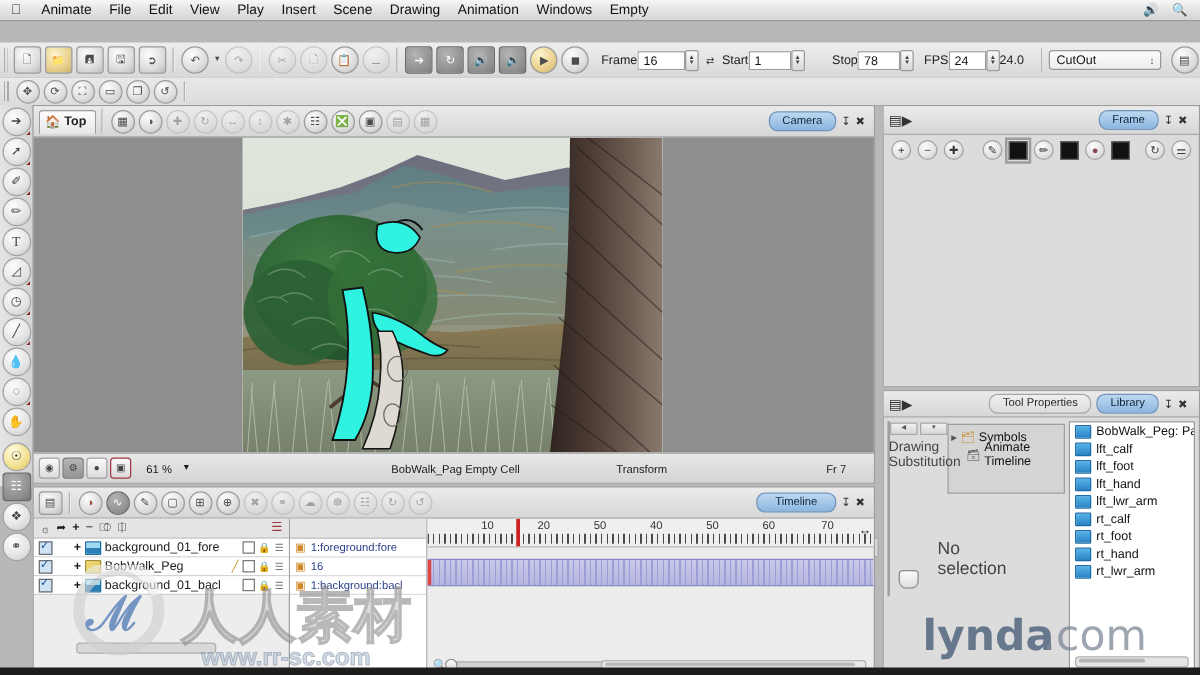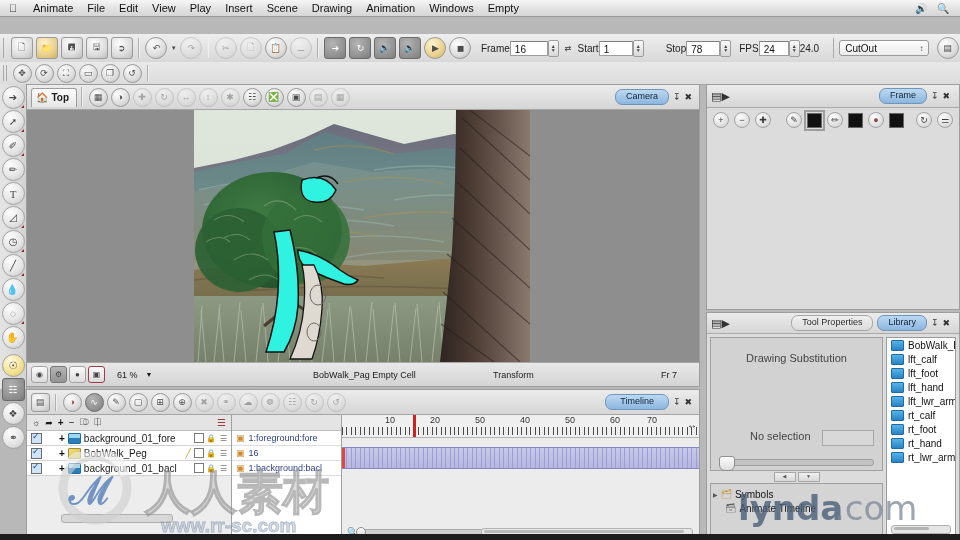--- a/index.html
+++ b/index.html
@@ -171,25 +171,25 @@
   .cdot{width:5px;height:5px;border-radius:50%;background:#16305a;flex:none;}
 
   
   .libpanel{
     position:absolute;left:706px;top:312px;width:254px;height:228px;
     background:#dcdcdc;border:1px solid #9d9d9d;box-sizing:border-box;
   }
   .lp-head{height:20px;background:linear-gradient(to bottom,#ebebeb,#d6d6d6);
     border-bottom:1px solid #aaa;display:flex;align-items:center;padding:0 4px;gap:4px;}
   .lp-body{display:flex;height:206px;}
-  .lp-left{width:179px;padding:3px;box-sizing:border-box;display:flex;flex-direction:column;}
+  .lp-left{width:148px;padding:3px;box-sizing:border-box;display:flex;flex-direction:row;}
   .subbox{background:#d2d2d2;border:1px solid #a0a0a0;position:relative;}
   .drawsub{height:138px;}
   .drawsub .lbl{position:absolute;left:0;right:0;top:14px;text-align:center;font-size:11px;color:#444;}
-  .nosel{position:absolute;left:8px;top:92px;font-size:11px;color:#444;padding-left:31px;}
+  .nosel{position:absolute;left:8px;top:92px;font-size:14px;color:#444;padding-left:31px;}
   .noselfld{position:absolute;right:8px;top:92px;width:50px;height:14px;background:#d8d8d8;border:1px solid #a6a6a6;}
   .slider{position:absolute;left:8px;right:8px;top:118px;height:10px;}
   .sltrack{position:absolute;left:0;right:0;top:3px;height:5px;background:#c2c2c2;border:1px solid #a0a0a0;border-radius:3px;}
   .slthumb{position:absolute;left:0;top:0;width:14px;height:13px;background:linear-gradient(to bottom,#fbfbfb,#dedede);
     border:1px solid #8f8f8f;border-radius:3px 3px 6px 6px;}
   .navbar{height:9px;display:flex;justify-content:center;align-items:center;gap:2px;margin-top:1px;}
   .navb{width:20px;height:8px;background:linear-gradient(to bottom,#f0f0f0,#d8d8d8);border:1px solid #a8a8a8;
     font-size:5px;line-height:7px;text-align:center;color:#555;}
   .treebox{height:48px;margin-top:2px;background:#d4d4d4;border:1px solid #a0a0a0;padding:3px 2px;}
   .trow{display:flex;align-items:center;gap:3px;height:14px;font-size:10px;color:#111;}
@@ -723,21 +723,21 @@
       </div>
 
       <div class="tlgrid">
         <div class="ruler">
           <span class="rlab" style="left:48px;">10</span>
           <span class="rlab" style="left:93px;">20</span>
           <span class="rlab" style="left:138px;">50</span>
           <span class="rlab" style="left:183px;">40</span>
           <span class="rlab" style="left:228px;">50</span>
           <span class="rlab" style="left:273px;">60</span>
-          <span class="rlab" style="left:310px;">70</span>
+          <span class="rlab" style="left:320px;">70</span>
           <div class="ticks"></div>
           <div class="playhead" style="left:71px;"></div>
           <span style="position:absolute;right:2px;top:4px;font-size:10px;color:#111;">↔</span>
         </div>
         <div style="position:relative;height:10px;"></div>
         <div class="track" style="top:32px;">
           <div class="trkstart"></div>
         </div>
         <div class="zoomrow">
           <span style="font-size:9px;color:#333;">🔍</span>

